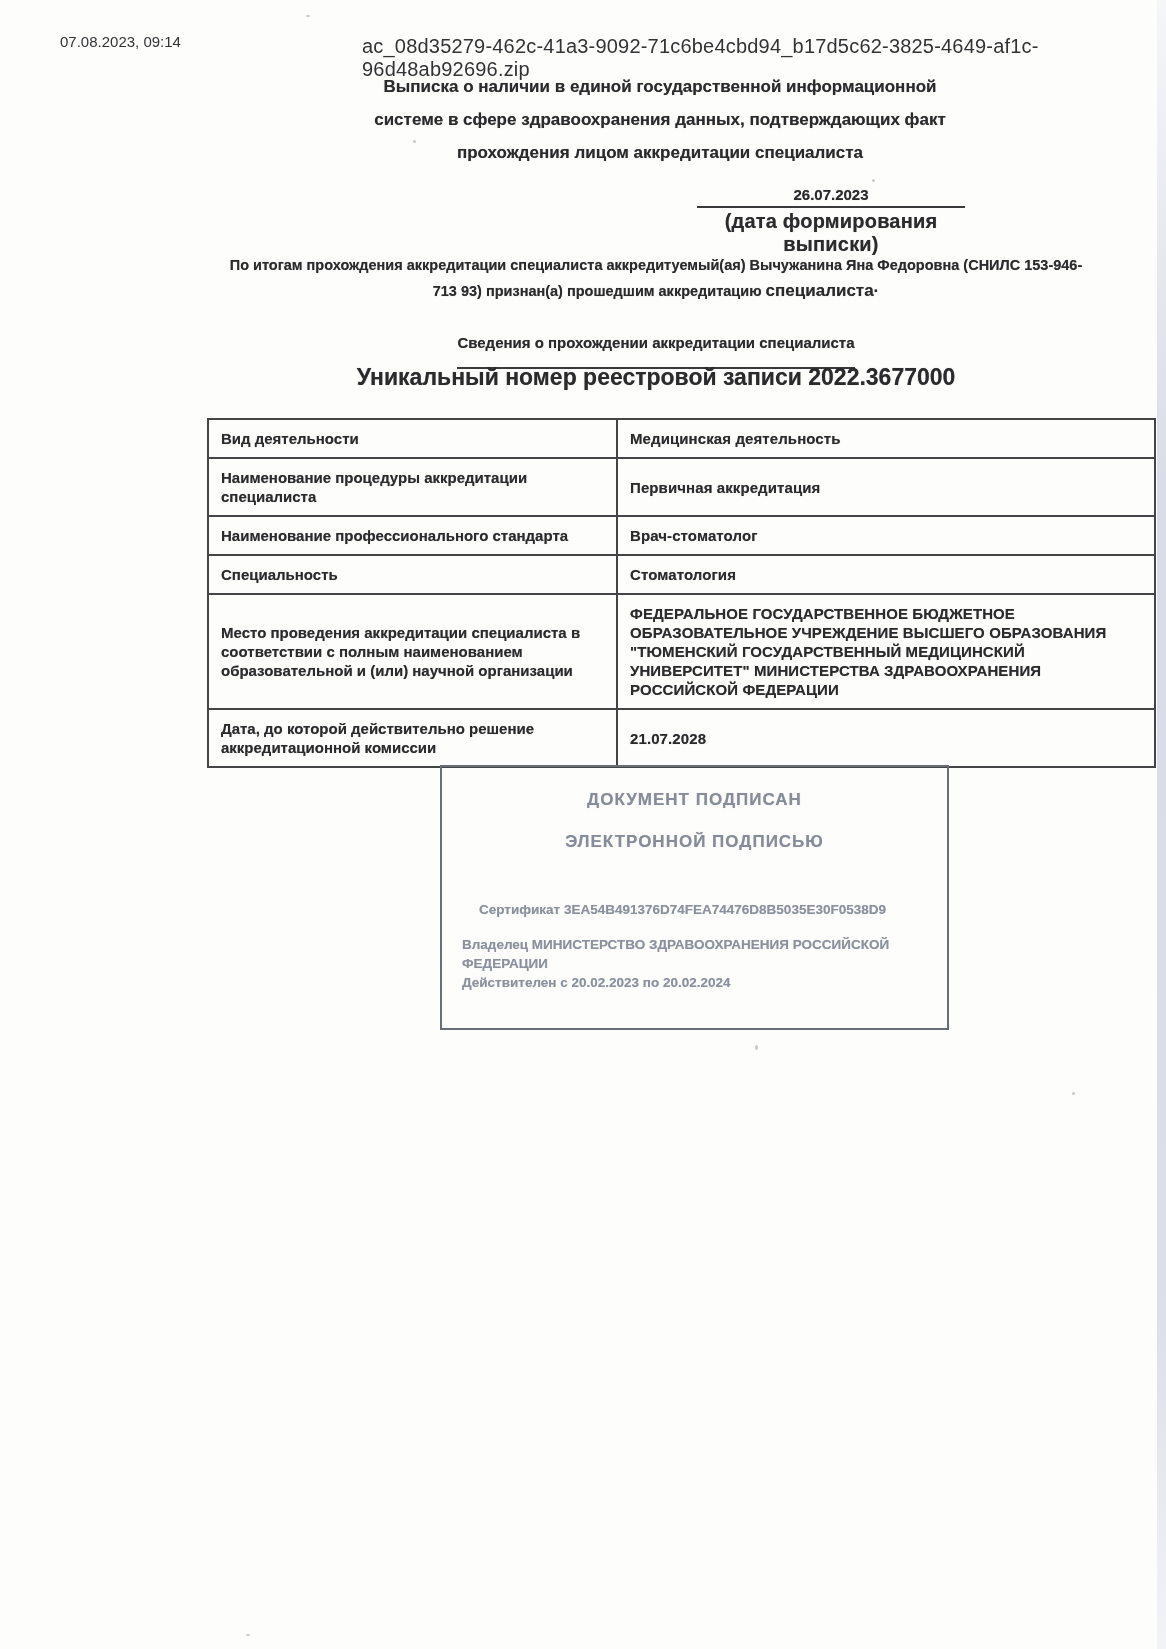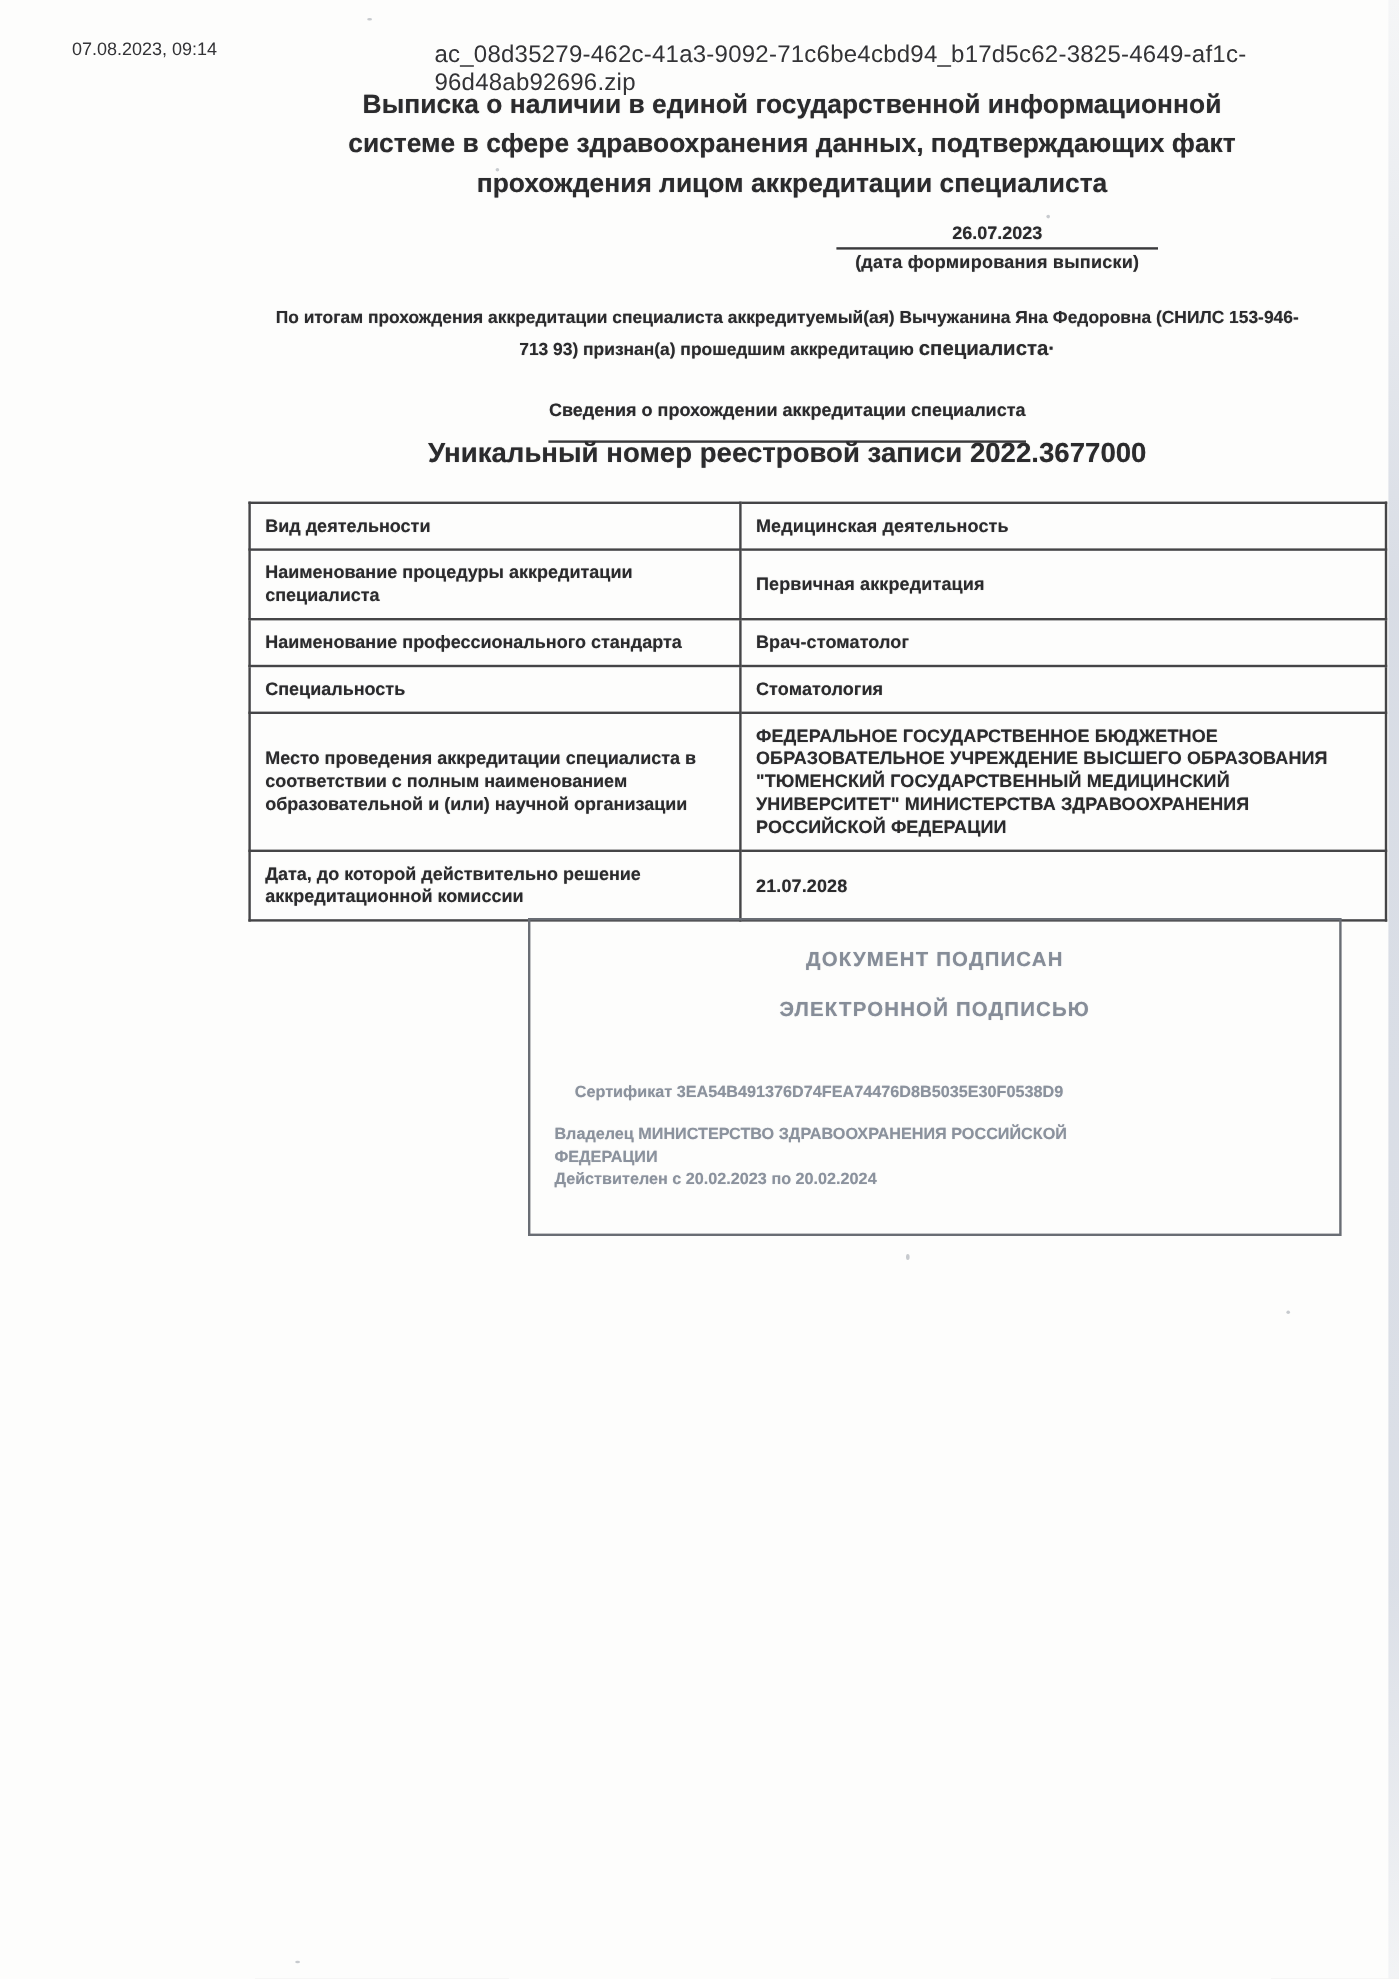--- a/index.html
+++ b/index.html
@@ -14,26 +14,26 @@
   }
   .ink{ color:#2b2b2d; text-shadow:0 0 0.7px rgba(43,43,45,0.55); }
   .abs{ position:absolute; }
 
   
   .hdr-date{ left:60px; top:33px; font-size:15px; font-weight:normal; color:#333336; }
   .hdr-file{ left:362px; top:35px; font-size:20px; font-weight:normal; color:#333336; letter-spacing:0.2px; }
 
   
   .title-block{ left:160px; top:70px; width:1000px; text-align:center; }
-  .title-line{ font-size:22px; font-weight:bold; line-height:33px; white-space:nowrap; }
+  .title-line{ font-size:17px; font-weight:bold; line-height:33px; white-space:nowrap; }
 
   
   .date-block{ left:697px; top:186px; width:268px; text-align:center; }
   .date-value{ font-size:15px; font-weight:bold; padding-bottom:3px; border-bottom:2.5px solid #3a3a3c; }
-  .date-caption{ font-size:15px; font-weight:bold; padding-top:2px; letter-spacing:0.2px; }
+  .date-caption{ font-size:20px; font-weight:bold; padding-top:2px; letter-spacing:0.2px; }
 
   
   .statement{ left:73px; top:252px; width:1166px; text-align:center; }
   .statement-line{ font-size:14.5px; font-weight:bold; line-height:26px; white-space:nowrap; }
   .statement-em{ font-size:17px; }
 
   
   .section-heading-wrap{ left:156px; top:334px; width:1000px; text-align:center; }
   .section-heading{ display:inline-block; font-size:15px; font-weight:bold; padding-bottom:16px; border-bottom:2px solid #3a3a3c; white-space:nowrap; }
   .registry-line{ left:156px; top:364px; width:1000px; text-align:center; font-size:23px; font-weight:bold; white-space:nowrap; }
@@ -44,21 +44,21 @@
     border:2px solid #454547;
     font-size:15px; font-weight:bold; line-height:19px;
     padding:9px 12px; vertical-align:middle;
     text-shadow:0 0 0.7px rgba(43,43,45,0.5);
   }
   .col-label{ width:383px; }
   .acc-table .value{ letter-spacing:0.1px; }
 
   
   .sig-box{
-    left:440px; top:765px; width:678px; height:265px;
+    left:440px; top:765px; width:509px; height:265px;
     border:2px solid #696d74; box-sizing:border-box;
     color:#8a919c;
   }
   .sig-title{ text-align:center; font-size:17px; font-weight:bold; letter-spacing:1px; color:#868d98; text-shadow:0 0 0.8px rgba(134,141,152,0.6); }
   .sig-title-1{ margin-top:23px; }
   .sig-title-2{ margin-top:22px; }
   .sig-detail{ margin:0 20px; font-size:13.5px; font-weight:bold; line-height:19px; color:#8b929d; text-shadow:0 0 0.7px rgba(139,146,157,0.55); }
   .sig-cert{ margin-top:48px;margin-left:37px; }
   .sig-owner{ margin-top:16px; width:500px; }
   .sig-valid{ }

